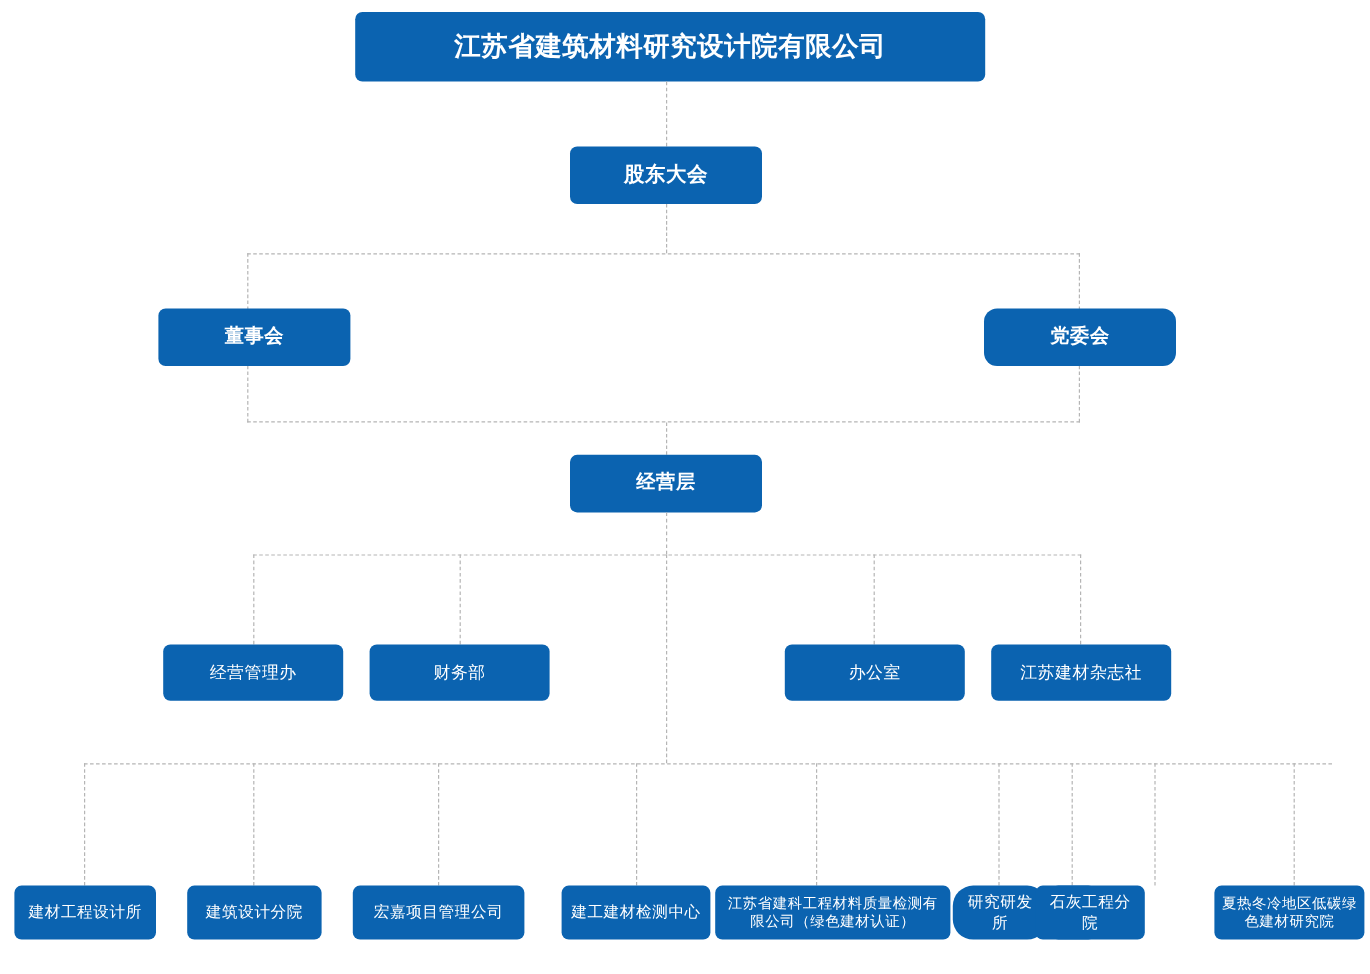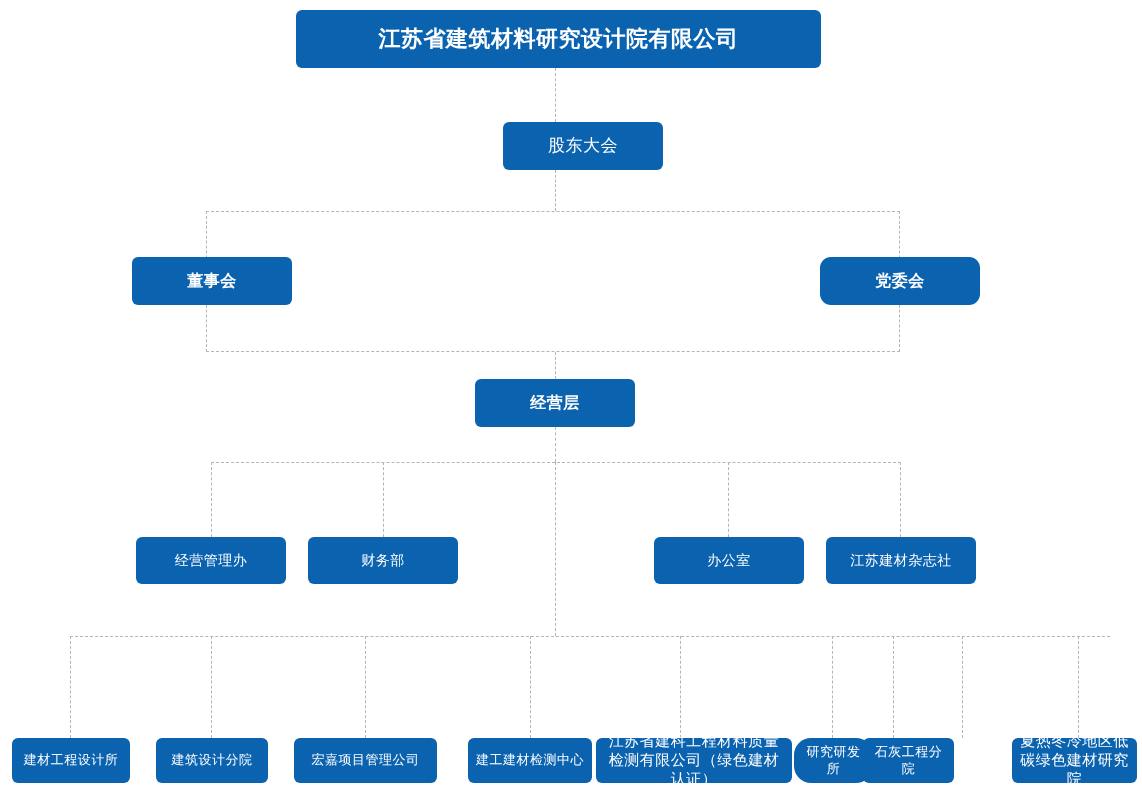--- a/index.html
+++ b/index.html
@@ -31,36 +31,35 @@
     line-height: 1.25;
     padding: 4px 6px;
     letter-spacing: 0.5px;
   }
   .node.root {
     font-size: 22px;
     font-weight: bold;
   }
   .node.level2 {
     font-size: 17px;
-    font-weight: normal;
-    margin-left: 28px;
+    font-weight: bold;
   }
   .node.level3 {
     font-size: 16px;
     font-weight: bold;
     font-family: Liberation Serif, serif;
   }
   .node.dept {
     font-size: 14px;
   }
   .node.leaf {
     font-size: 13px;
   }
   .node.leaf-small {
-    font-size: 15px;
+    font-size: 12px;
   }
   .connector {
     position: absolute;
     box-sizing: border-box;
   }
   .v-line {
     border-left: 1px dashed #b5b5b5;
   }
   .h-line {
     border-top: 1px dashed #b5b5b5;

